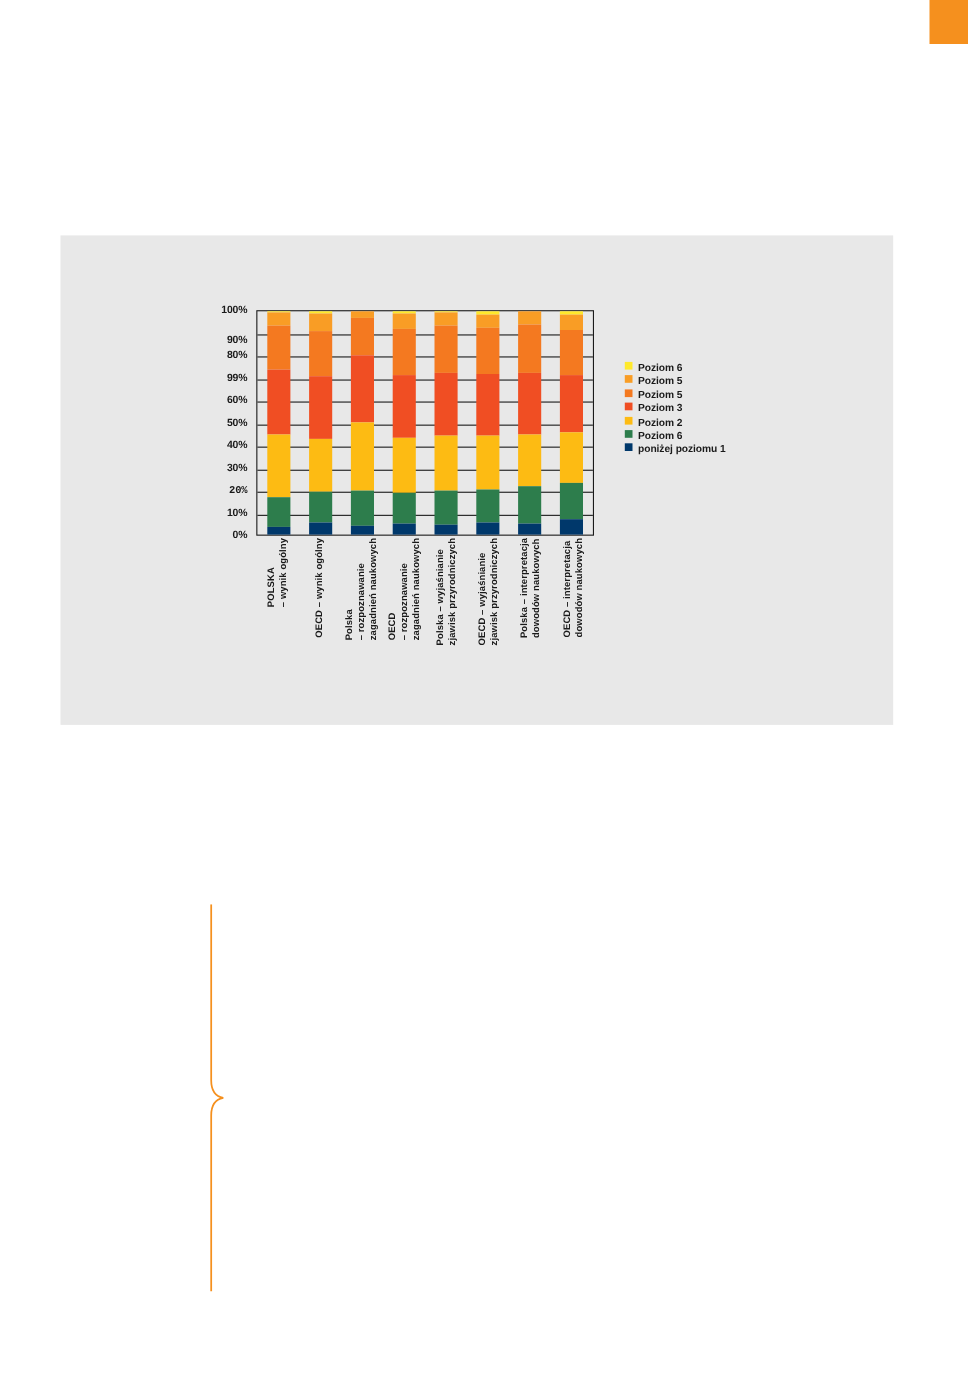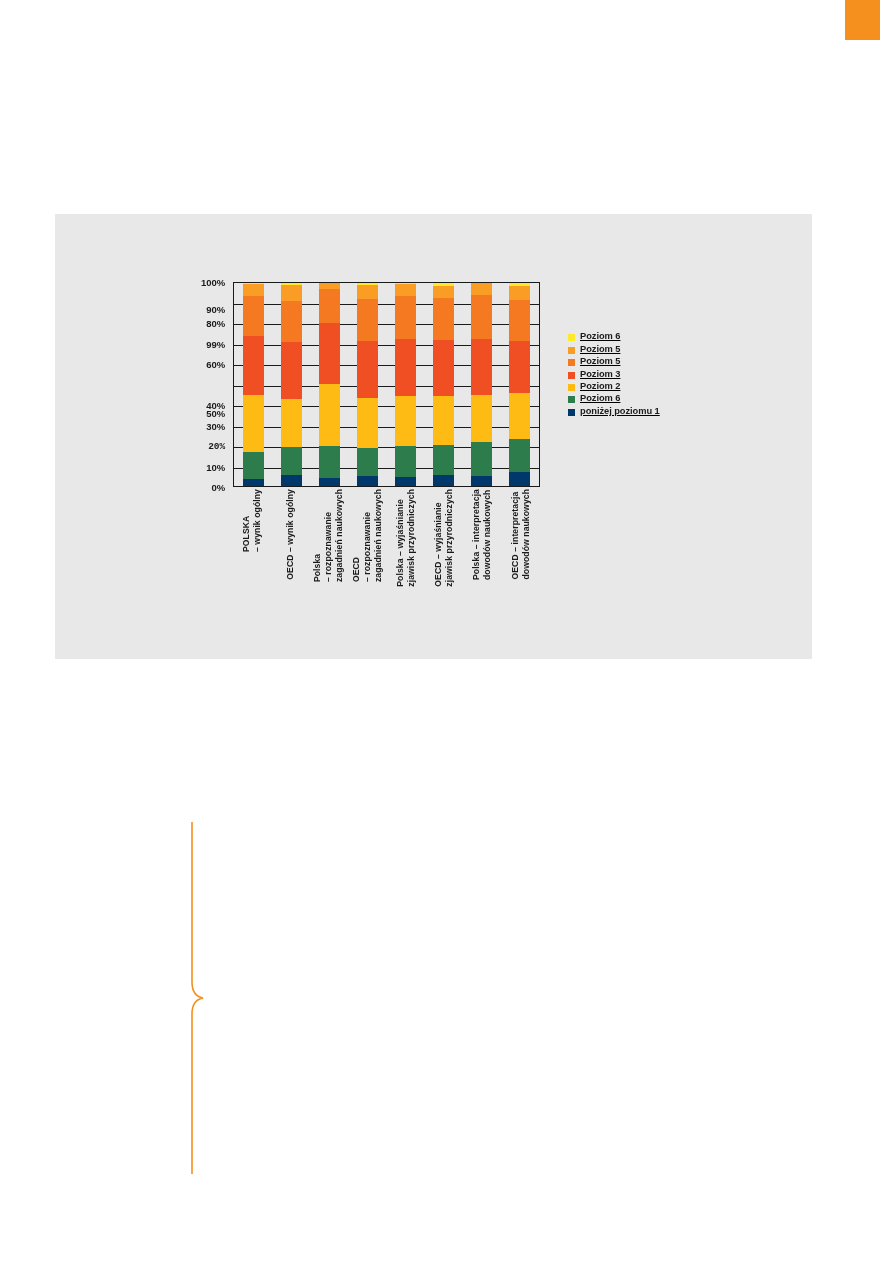--- a/index.html
+++ b/index.html
@@ -140,23 +140,22 @@
 
   
   #legend {
     position: absolute;
     left: 513px;
     top: 115px;
     width: 170px;
   }
   .legend-row {
     display: flex;
-    align-items: flex-end;
+    align-items: flex-start;
     height: 12.4px;
-    text-decoration: underline;
   }
   .legend-swatch {
     width: 7px;
     height: 7px;
     margin-right: 5px;
     flex: 0 0 auto;
   }
   .legend-label {
     font-size: 9.3px;
     font-weight: bold;
@@ -177,21 +176,21 @@
 <div id="chart-panel">
 
   <div id="plot-wrap">
 
     <div id="y-axis-labels">
         <div class="ytick" style="top: 205px;">0%</div>
         <div class="ytick" style="top: 184.5px;">10%</div>
         <div class="ytick" style="top: 164px; font-family: Liberation Mono, monospace;">20%</div>
         <div class="ytick" style="top: 143.5px;">30%</div>
         <div class="ytick" style="top: 123px;">40%</div>
-        <div class="ytick" style="top: 102.5px; margin-top: 28px;">50%</div>
+        <div class="ytick" style="top: 102.5px;">50%</div>
         <div class="ytick" style="top: 82px;">60%</div>
         <div class="ytick" style="top: 61.5px;">99%</div>
         <div class="ytick" style="top: 41px;">80%</div>
         <div class="ytick" style="top: 27px;">90%</div>
         <div class="ytick" style="top: 0px;">100%</div>
       </div>
 
     <div id="plot-area">
       <div id="grid-layer">
           <div class="gridline" style="top: 184.5px;"></div>

